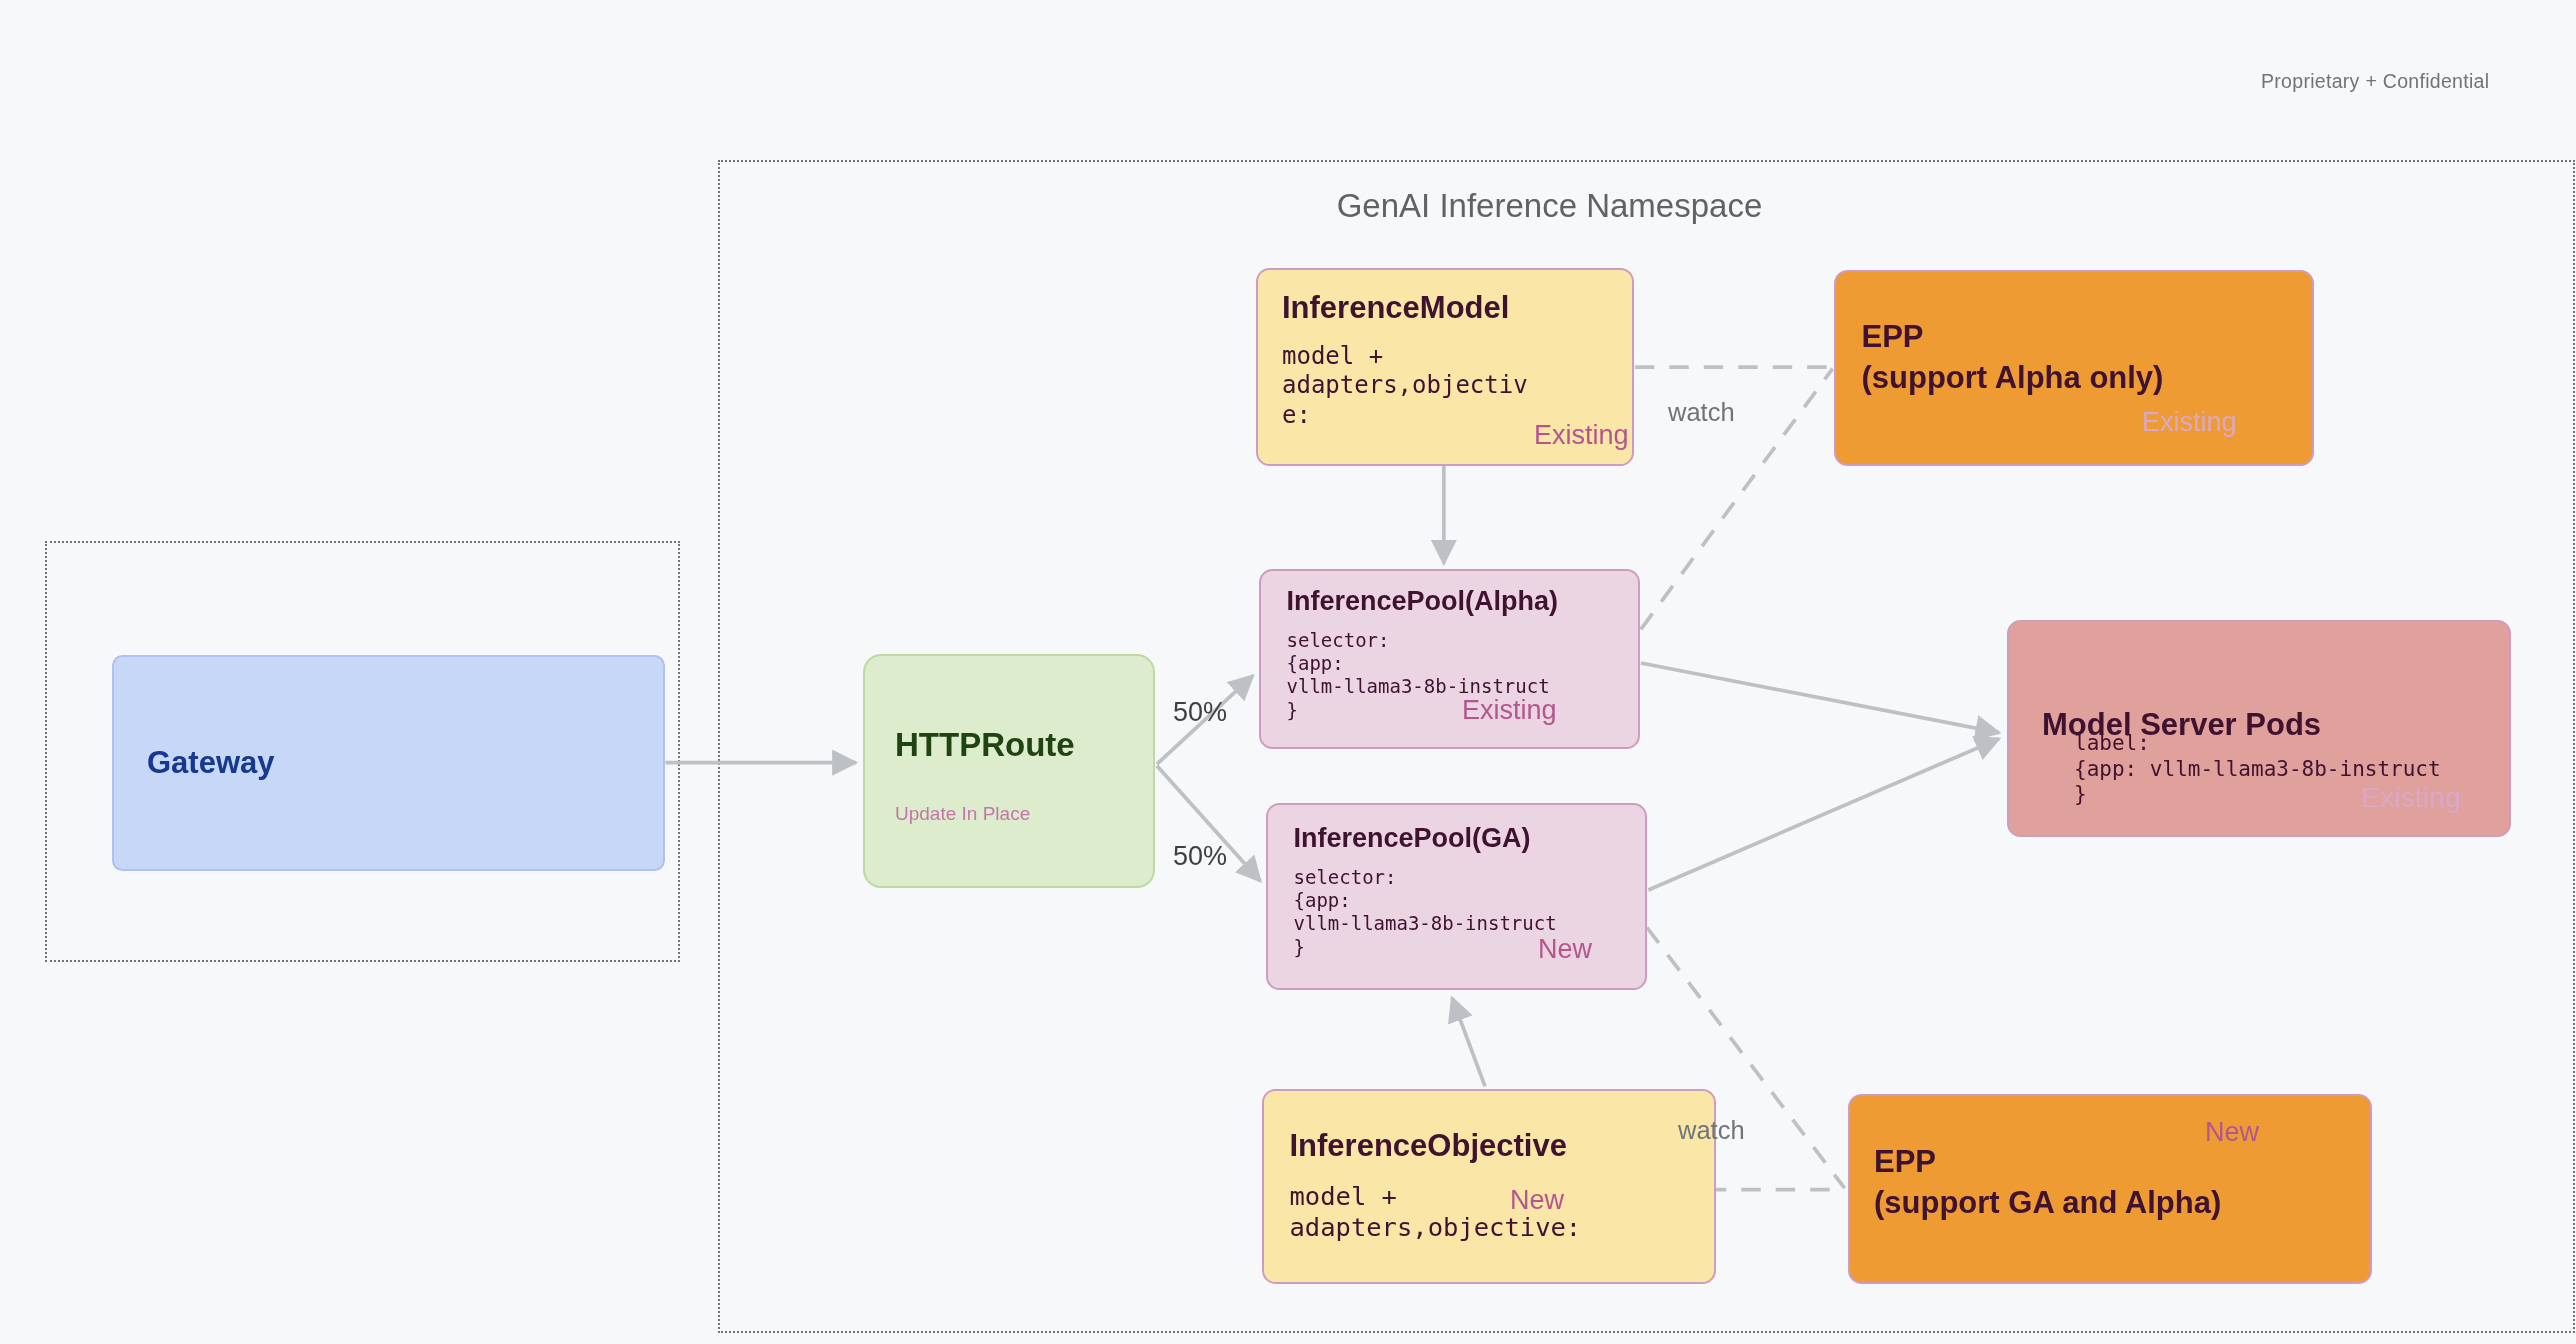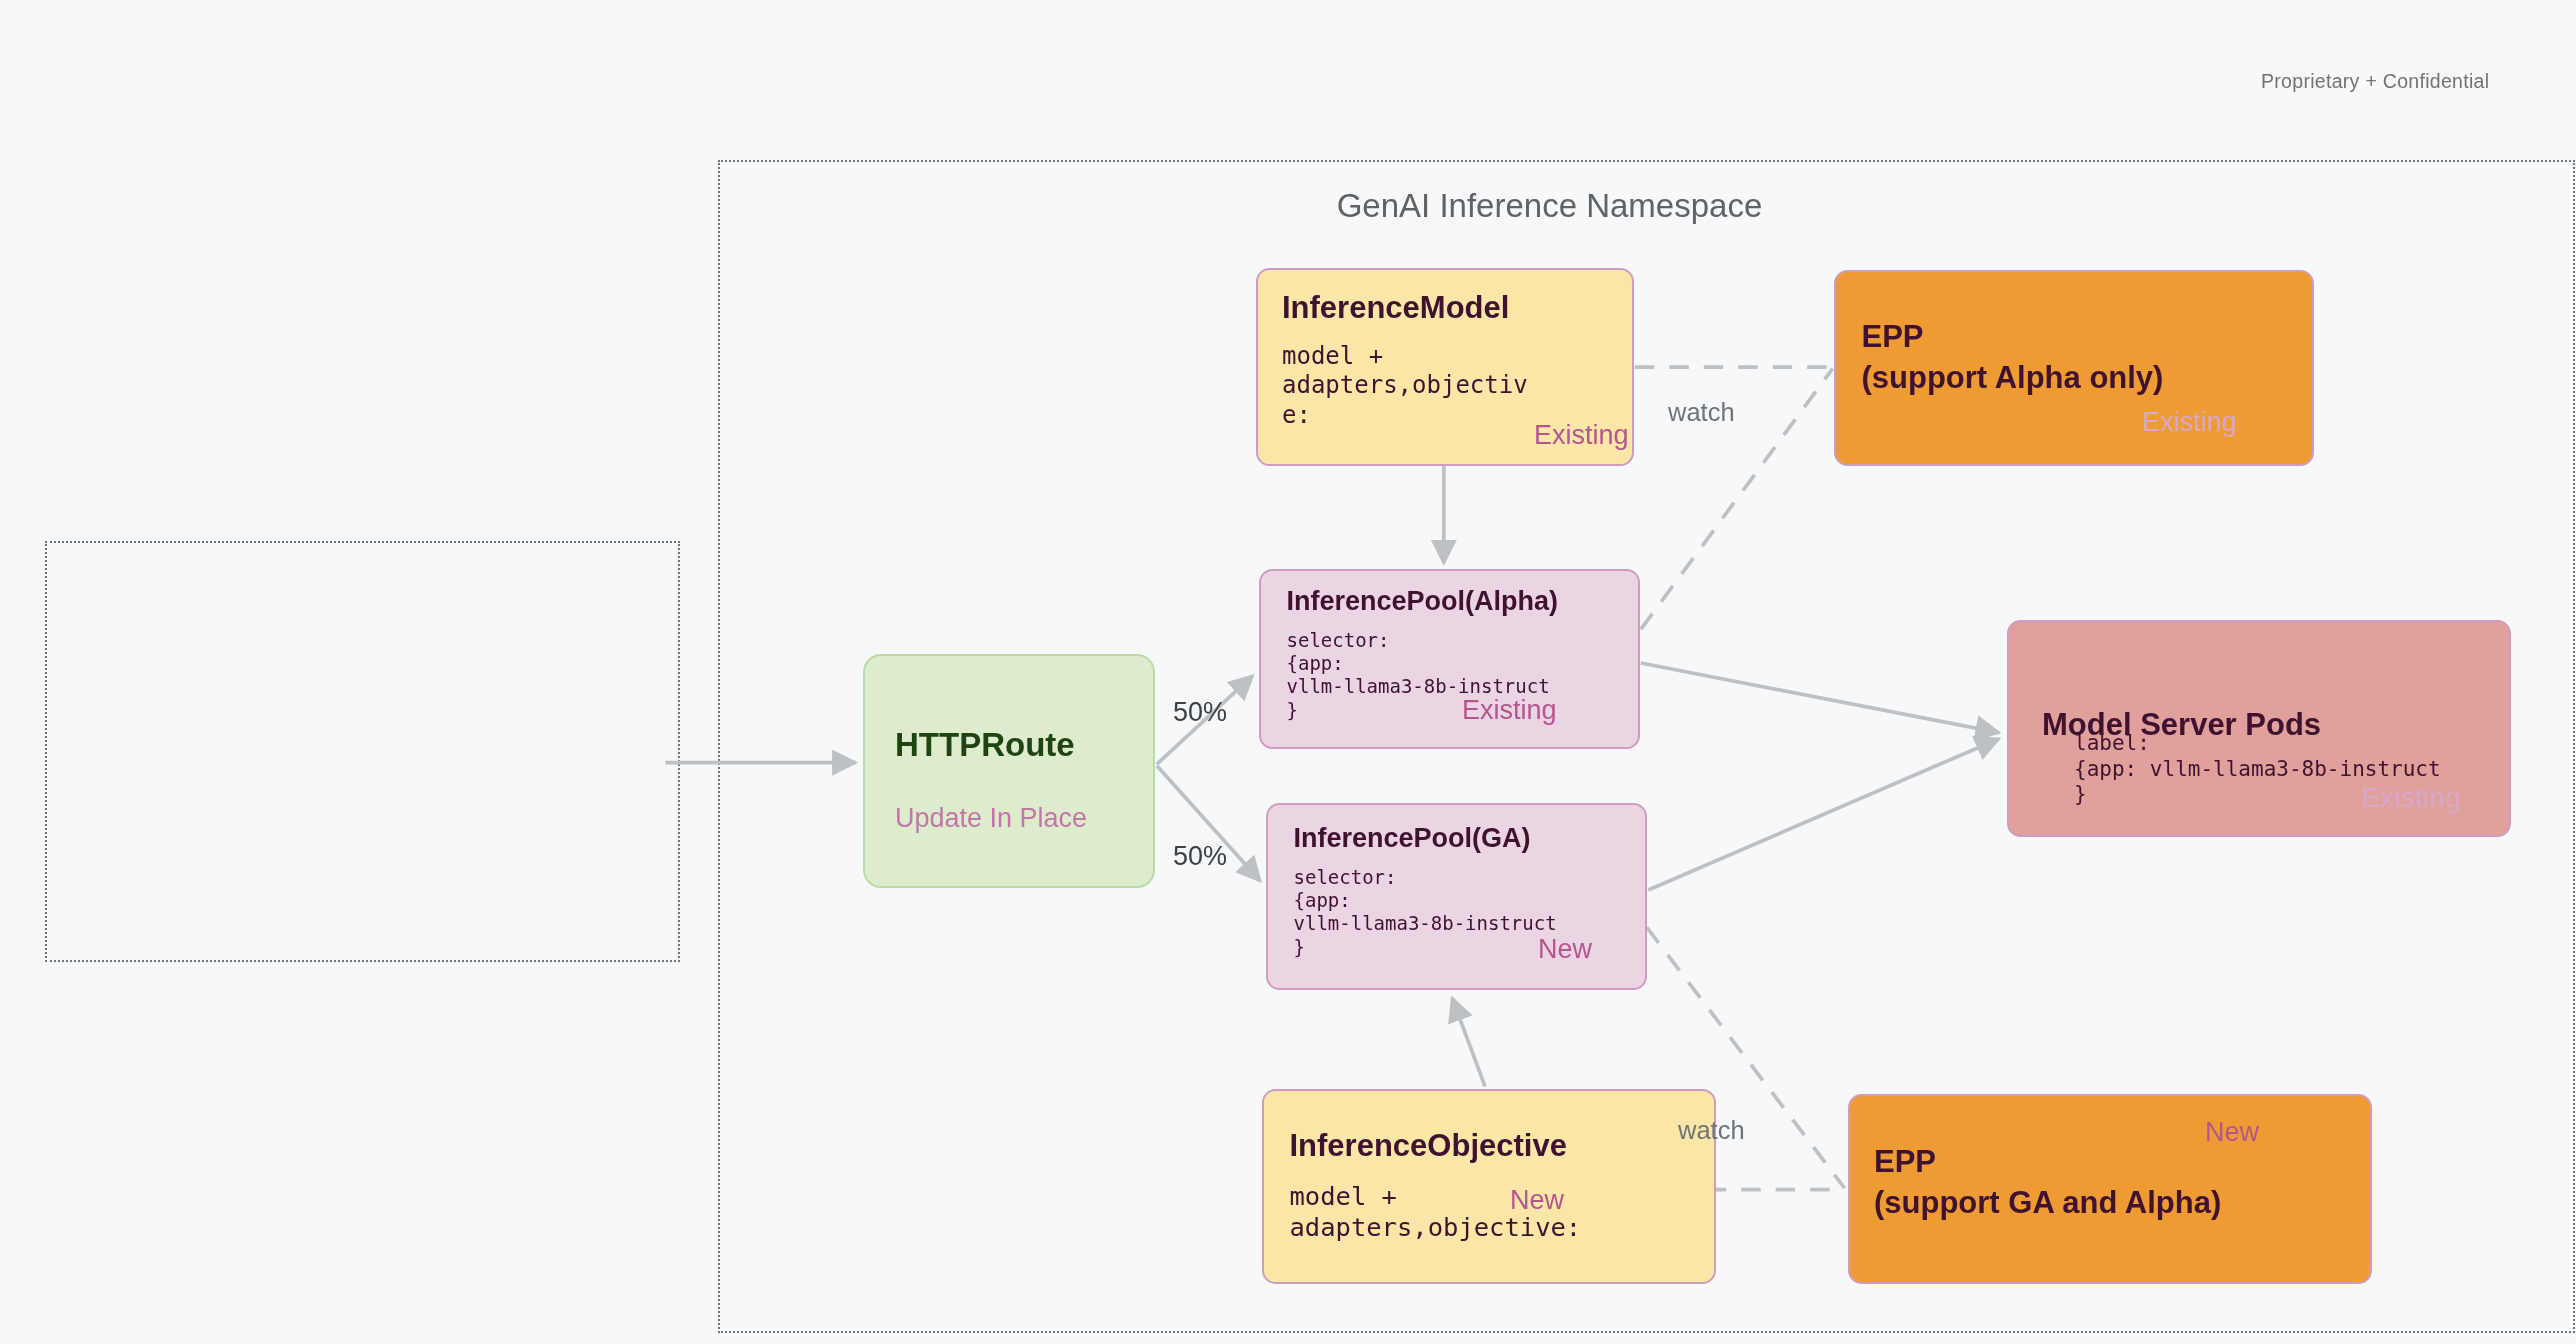--- a/index.html
+++ b/index.html
@@ -68,21 +68,21 @@
     left:112px;top:655px;width:553px;height:216px;
     background:#c6d7f7;border:2.2px solid #aec2ef;border-radius:10.5px;
   }
   #gateway .title{left:33px;top:88px;font-size:31px;color:#16388f;}
 
   #httproute{
     left:863px;top:654px;width:292px;height:234px;
     background:#dceccd;border:2.2px solid #bcd9a6;border-radius:18px;
   }
   #httproute .title{left:30px;top:70px;font-size:33px;color:#1f4412;}
-  #httproute .subtag{left:30px;top:147px;font-size:27px;color:#c277a8;}
+  #httproute .subtag{left:30px;top:147px;font-size:19px;color:#c277a8;}
 
   #inferencemodel{
     left:1256px;top:268px;width:378px;height:198px;
     background:#fae6a7;
   }
   #inferencemodel .title{left:24px;top:19.5px;font-size:31px;}
   #inferencemodel .mono{left:24px;top:72px;font-size:24px;}
   #inferencemodel .tag{left:276px;top:150px;font-size:27px;}
 
   #inferenceobjective{
@@ -181,20 +181,23 @@
 
     <line x1="2182" y1="490" x2="2444" y2="490" stroke="#bdc1c6" stroke-width="5" stroke-dasharray="26 20"></line>
 
     <line x1="2190" y1="840" x2="2446" y2="492" stroke="#bdc1c6" stroke-width="5" stroke-dasharray="26 20"></line>
 
     <line x1="2186" y1="1588" x2="2462" y2="1588" stroke="#bdc1c6" stroke-width="5" stroke-dasharray="26 20"></line>
 
     <line x1="2198" y1="1238" x2="2462" y2="1586" stroke="#bdc1c6" stroke-width="5" stroke-dasharray="26 20"></line>
   </svg>
 
+  <div class="node" id="gateway">
+    <div class="title">Gateway</div>
+  </div>
 
   <div class="node" id="httproute">
     <div class="title">HTTPRoute</div>
     <div class="tag subtag">Update In Place</div>
   </div>
 
   <div class="node" id="inferencemodel">
     <div class="title">InferenceModel</div>
     <div class="mono">model +
 adapters,objectiv

